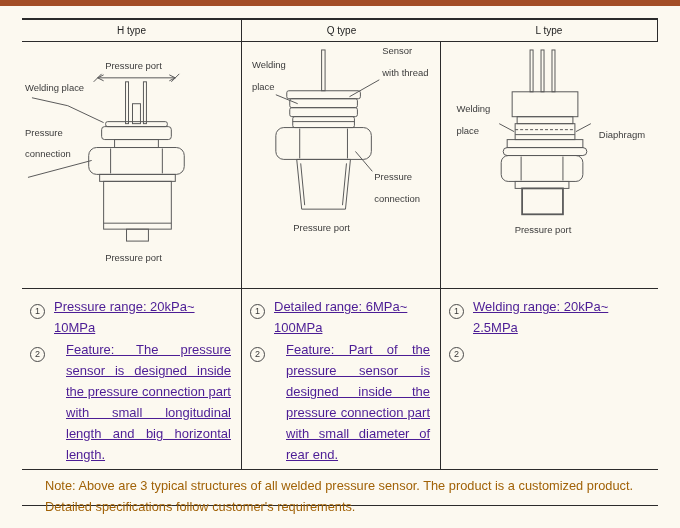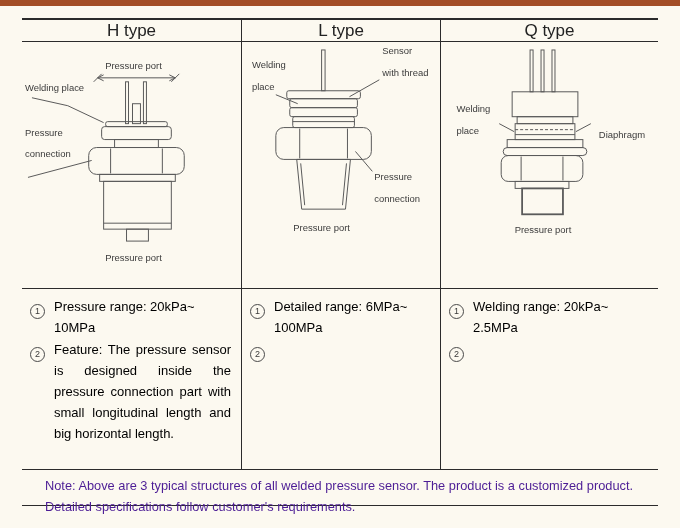--- a/index.html
+++ b/index.html
@@ -20,21 +20,21 @@
   }
   .grid{
     display:grid;
     grid-template-columns:220px 199px 217px;
     border-top:2px solid #2b2b2b;
   }
   .cell{box-sizing:border-box;}
   .cell.vline{border-right:1.5px solid #2b2b2b;}
   .hdr{
     height:22px;line-height:21px;text-align:center;
-    font-size:17px;color:#222;
+    font-size:10px;color:#222;
     border-bottom:1.8px solid #2b2b2b;
   }
   .diag{
     height:247px;position:relative;
     border-bottom:1.8px solid #2b2b2b;
   }
   .diag svg{display:block;width:100%;height:100%;}
   svg text{font-size:9.5px;fill:#3b3b3b;font-family:"Liberation Sans","DejaVu Sans",sans-serif;}
   svg .shape{fill:none;stroke:#5a5a5a;stroke-width:1;}
   svg .thick{stroke-width:1.8;}
@@ -46,42 +46,42 @@
   .spec-num{
     flex:0 0 24px;padding-top:4px;
   }
   .circle{
     display:inline-flex;width:13px;height:13px;
     border:1px solid #4a4a4a;border-radius:50%;
     font-size:9px;line-height:13px;
     align-items:center;justify-content:center;color:#3a3a3a;
   }
   .spec-text{
-    flex:1 1 auto;font-size:13px;line-height:21px;color:#000000;
-  }
-  .spec-text.justify{text-align:justify;}
+    flex:1 1 auto;font-size:13px;line-height:21px;color:#4c1d95;text-decoration:underline;
+  }
+  .spec-text.justify{text-align:justify;margin-left:12px;}
   .note-row{
     border-top:1.8px solid #2b2b2b;
     border-bottom:1.8px solid #2b2b2b;
     height:37px;box-sizing:border-box;
     padding:5px 10px 0 23px;
-    font-size:12.8px;line-height:21px;color:#4c1d95;
+    font-size:12.8px;line-height:21px;color:#a16207;
   }
 </style>
 </head>
 <body>
 
 <div class="top-bar"></div>
 
 <div class="doc-table">
   <div class="grid">
 
     <div class="cell vline hdr">H type</div>
+    <div class="cell hdr">Q type</div>
     <div class="cell vline hdr">L type</div>
-    <div class="cell hdr">Q type</div>
 
     <div class="cell vline diag">
       <svg viewBox="0 0 220 247" preserveAspectRatio="xMidYMin meet">
         <text x="112" y="27" text-anchor="middle">Pressure port</text>
         <g class="shape">
           <line x1="76" y1="36" x2="154" y2="36"></line>
           <polyline points="82,33 76,36 82,39" fill="none"></polyline>
           <polyline points="148,33 154,36 148,39" fill="none"></polyline>
           <line x1="72" y1="40" x2="80" y2="32"></line>
           <line x1="150" y1="40" x2="158" y2="32"></line>
@@ -200,20 +200,21 @@
       </div>
     </div>
 
     <div class="cell vline spec">
       <div class="spec-item">
         <span class="spec-num"><span class="circle">1</span></span>
         <div class="spec-text">Detailed range: 6MPa~​100MPa</div>
       </div>
       <div class="spec-item">
         <span class="spec-num"><span class="circle">2</span></span>
+        <div class="spec-text justify">Feature: Part of the pressure sensor is designed inside the pressure connection part with small diameter of rear end.</div>
       </div>
     </div>
 
     <div class="cell spec">
       <div class="spec-item">
         <span class="spec-num"><span class="circle">1</span></span>
         <div class="spec-text">Welding range: 20kPa~​2.5MPa</div>
       </div>
       <div class="spec-item">
         <span class="spec-num"><span class="circle">2</span></span>

